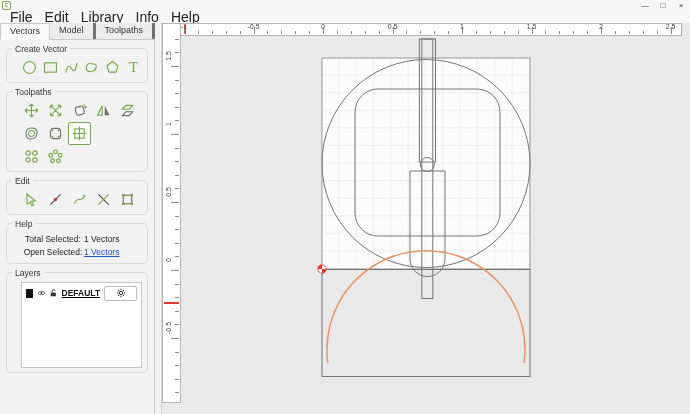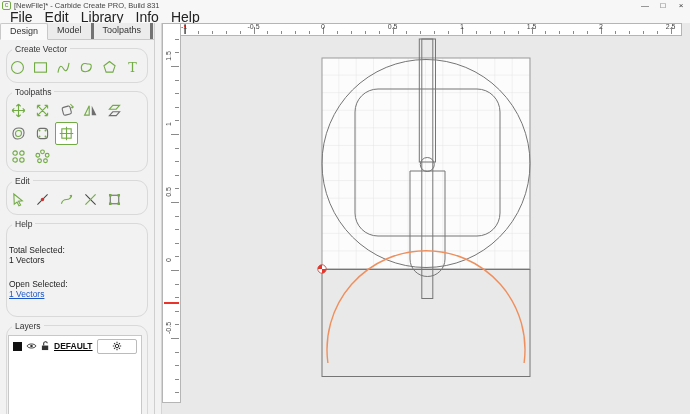--- a/index.html
+++ b/index.html
@@ -19,32 +19,32 @@
            display:flex;align-items:center;padding-left:4px;box-sizing:border-box;}
   .menu-item{display:inline-block;font-size:14px;color:#222;padding:1px 6px;}
   .menu-item::first-letter{text-decoration:underline;}
   
   #left-panel{position:absolute;left:0;top:23px;width:155px;height:391px;background:#f2f2f2;
               border-right:1px solid #cfcfcf;box-sizing:border-box;}
   #tabbar{display:flex;height:16px;border-bottom:1px solid #c9c9c9;background:#ececec;}
   .tab{font-size:9px;color:#333;padding:2px 9px 0 9px;border-right:3px solid #737373;}
   .tab.active{background:#fafafa;border:1px solid #c9c9c9;border-bottom:1px solid #fafafa;
               border-radius:2px 2px 0 0;margin-bottom:-1px;}
-  .groupbox{position:relative;margin:8px 6px 4px 6px;border:1px solid #d9d9d9;border-radius:11px;
-            padding:7px 4px 3px 0;}
+  .groupbox{position:relative;margin:8px 6px 4px 6px;border:1px solid #d9d9d9;border-radius:5px;
+            padding:7px 4px 3px 13px;text-align:center;}
   .groupbox .gb-title{position:absolute;top:-5px;left:5px;background:#f2f2f2;padding:0 3px;
             font-size:8.5px;color:#333;}
   .tool-row{display:flex;align-items:center;gap:1px;}
   .tool{width:21px;height:21px;display:flex;align-items:center;justify-content:center;
         border:1.5px solid transparent;border-radius:2px;}
   .tool.active{border-color:var(--accent-green,#72ab44);background:#ffffff;}
   .sg{stroke:var(--accent-green,#72ab44);fill:none;stroke-width:1.3;}
   .sd{stroke:#6e6e6e;fill:none;stroke-width:1.3;}
   
-  .info-row{display:flex;font-size:8.5px;color:#222;margin:14px 2px;flex-direction:column;}
+  .info-row{display:flex;font-size:8.5px;color:#222;margin:3px 2px;}
   .info-label{width:62px;}
   .info-value{}
   .info-value.link{color:var(--link-blue,#1b55c5);text-decoration:underline;}
   
   #layer-list{background:#ffffff;border:1px solid #c8c8c8;height:84px;margin:2px 1px 1px 1px;}
   .layer-row{display:flex;align-items:center;gap:4px;height:16px;padding:2px 4px 0 4px;text-decoration:underline;}
   #layer-swatch{width:9px;height:9px;background:#111;}
   .layer-name{font-size:8.5px;font-weight:bold;color:#111;}
   #layer-gear-btn{margin-left:auto;width:38px;height:13px;background:#fff;border:1px solid #bbb;
                   border-radius:2px;display:flex;align-items:center;justify-content:center;}
@@ -68,39 +68,38 @@
   #cursor-y{position:absolute;left:1px;right:1px;height:2px;background:var(--cursor-red,#e8342a);top:278px;}
   #design-svg{position:absolute;left:26px;top:13px;}
   .vec{stroke:var(--vector-gray,#757575);fill:none;stroke-width:1;}
   .sel{stroke:var(--selection-orange,#ef8f5d);fill:none;stroke-width:1.4;}
 </style>
 </head>
 <body>
 
 <div id="titlebar">
   <div id="app-logo">C</div>
-  <span id="win-title">[NewFile]* - Carbide Create PRO, Build 831</span>
   <div id="win-controls">
     <span class="win-btn">—</span>
     <span class="win-btn">□</span>
     <span class="win-btn">×</span>
   </div>
 </div>
 
 <div id="menubar">
   <span class="menu-item">File</span>
   <span class="menu-item">Edit</span>
   <span class="menu-item">Library</span>
   <span class="menu-item">Info</span>
   <span class="menu-item">Help</span>
 </div>
 
 <div id="left-panel">
   <div id="tabbar">
-    <span class="tab active">Design</span>
+    <span class="tab active">Vectors</span>
     <span class="tab">Model</span>
     <span class="tab">Toolpaths</span>
   </div>
 
   <div class="groupbox">
     <span class="gb-title">Create Vector</span>
     <div class="tool-row">
         <div class="tool">
           <svg viewBox="0 0 20 20" width="17" height="17">
             <circle cx="10" cy="10" r="7" class="sg"></circle>

